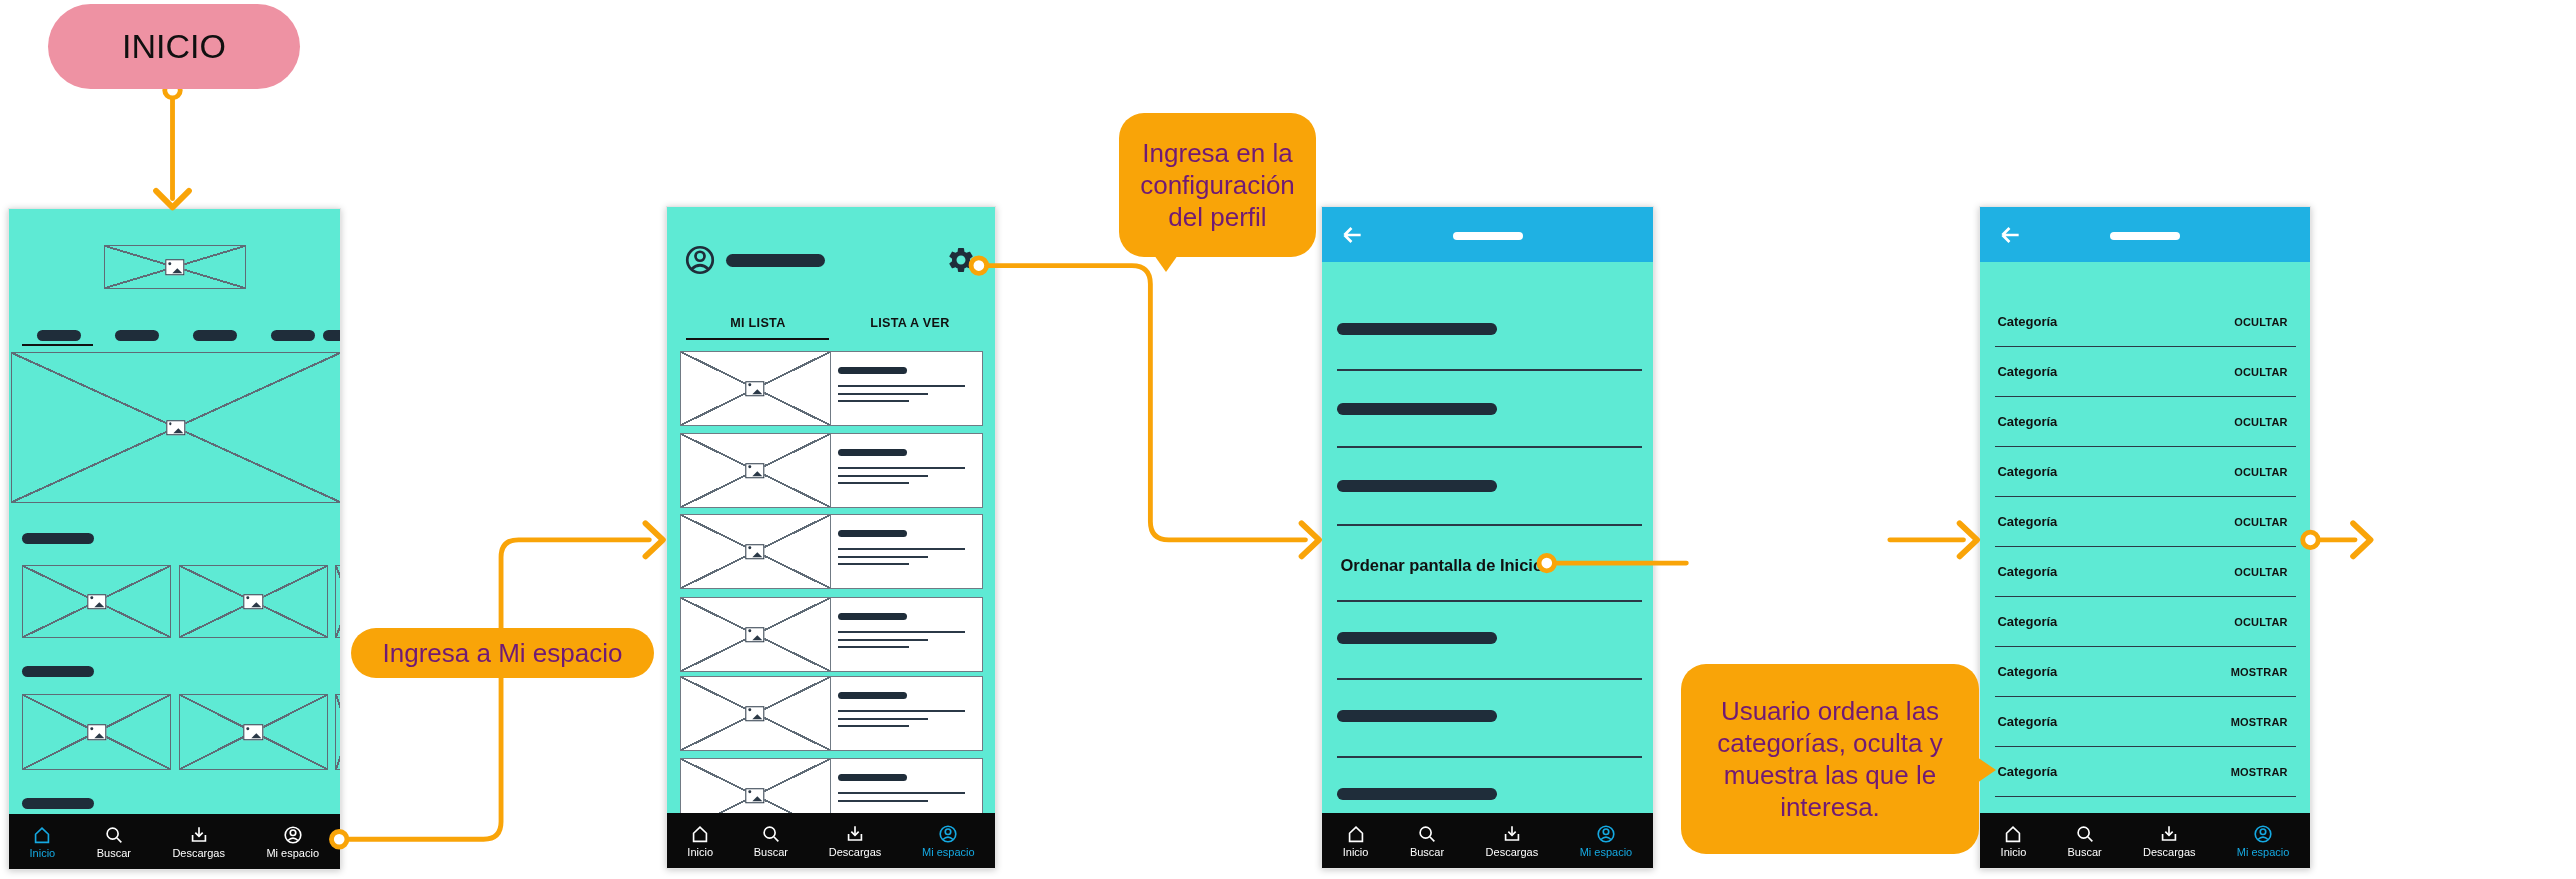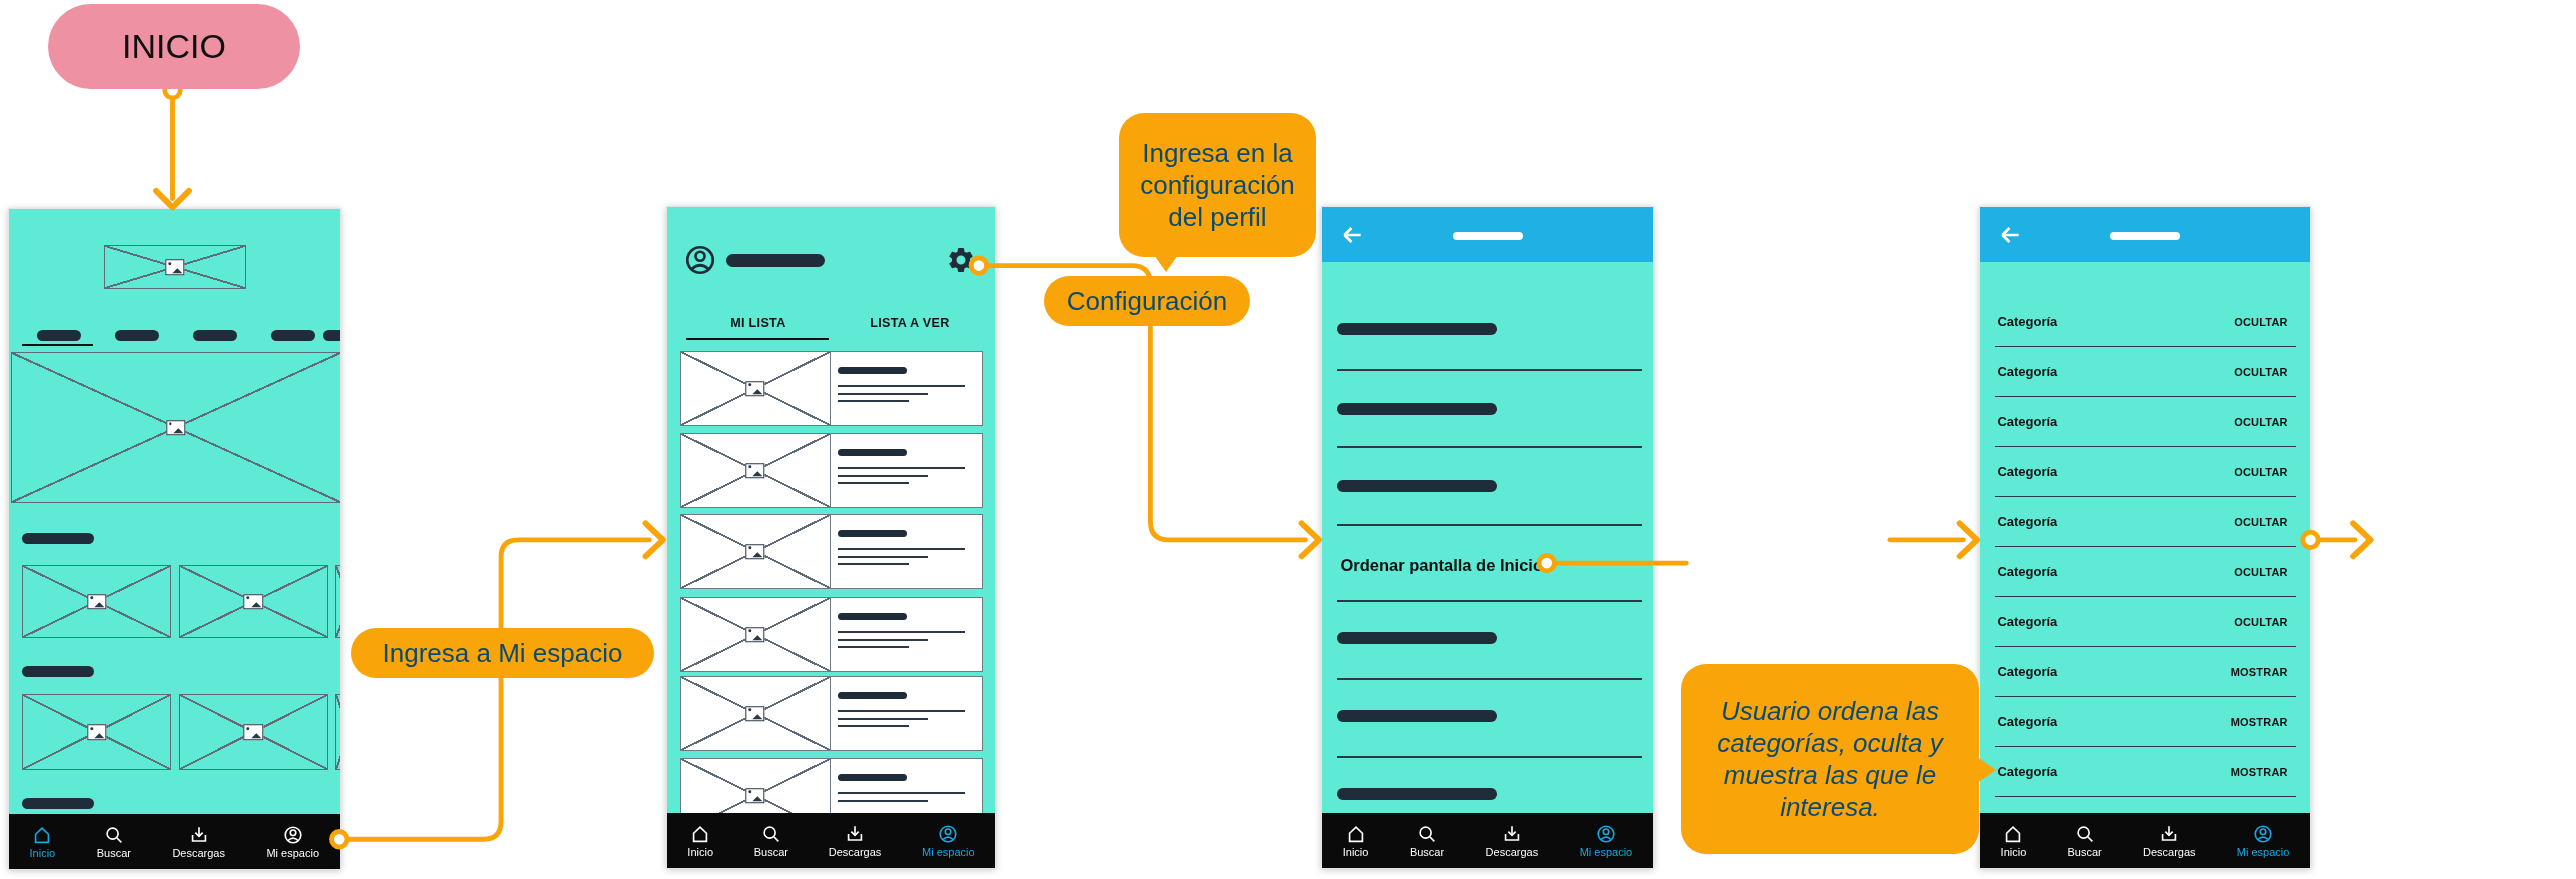--- a/index.html
+++ b/index.html
@@ -7,21 +7,21 @@
   .canvas{position:relative;width:2576px;height:880px;background:#fff;}
 
   
   .connectors{position:absolute;left:0;top:0;z-index:5;pointer-events:none;}
 
   
   .terminal{position:absolute;z-index:6;background:#EE92A3;border-radius:43px;display:flex;
     align-items:center;justify-content:center;font-size:34px;color:#101010;}
 
   
-  .callout{position:absolute;z-index:6;background:#F9A408;color:#0c4a6e;display:flex;
+  .callout{position:absolute;z-index:6;background:#F9A408;color:#701a75;display:flex;
     align-items:center;justify-content:center;text-align:center;font-size:26px;line-height:1.24;}
   .callout.tail-down::after{content:"";position:absolute;left:35px;bottom:-14.5px;width:0;height:0;
     border-left:12.6px solid transparent;border-right:12.6px solid transparent;border-top:17.4px solid #F9A408;}
   .callout.tail-right::after{content:"";position:absolute;right:-16.5px;top:93px;width:0;height:0;
     border-top:13.6px solid transparent;border-bottom:13.6px solid transparent;border-left:19.4px solid #F9A408;}
 
   
   .phone{position:absolute;z-index:1;background:#5eead4;border:1px solid #E4E4E4;
     box-shadow:0 1px 6.8px rgba(0,0,0,.22);overflow:hidden;box-sizing:border-box;}
 
@@ -103,22 +103,21 @@
       <path d="M2392,557 L2430,557"></path>
       <circle cx="2384" cy="557" r="8" fill="#fff"></circle>
       <path stroke-width="6" d="M2428,540 L2446,557 L2428,574"></path>
     </g>
   </svg>
 
   <div class="terminal" style="left:48px;top:3.9px;width:252px;height:85px;">INICIO</div>
 
   <div class="callout" style="left:351px;top:628px;width:303px;height:50px;border-radius:25px;">Ingresa a Mi espacio</div>
   <div class="callout tail-down" style="left:1119px;top:113px;width:197px;height:144px;border-radius:25px;padding:0 5.8px;box-sizing:border-box;">Ingresa en la configuración del perfil</div>
-  <div class="callout" style="left:1044px;top:276px;width:206px;height:50px;border-radius:25px;">Configuración</div>
-  <div class="callout tail-right" style="left:1681px;top:664px;width:298px;height:190px;border-radius:25px;padding:0 9.7px;box-sizing:border-box;font-style:italic;">Usuario ordena las categorías, oculta y muestra las que le interesa.</div>
+  <div class="callout tail-right" style="left:1681px;top:664px;width:298px;height:190px;border-radius:25px;padding:0 9.7px;box-sizing:border-box;">Usuario ordena las categorías, oculta y muestra las que le interesa.</div>
 
   <section class="phone" style="left:7.8px;top:208px;width:333px;height:662px;">
     <div class="ph p-abs" style="left:95px;top:36px;width:142px;height:44px;">
         <span class="glyph"></span>
       </div>
 
     <i class="p-abs ink rpill" style="left:28px;top:121px;"></i>
     <i class="p-abs ink rpill" style="left:106px;top:121px;"></i>
     <i class="p-abs ink rpill" style="left:184px;top:121px;"></i>
     <i class="p-abs ink rpill" style="left:262px;top:121px;"></i>

